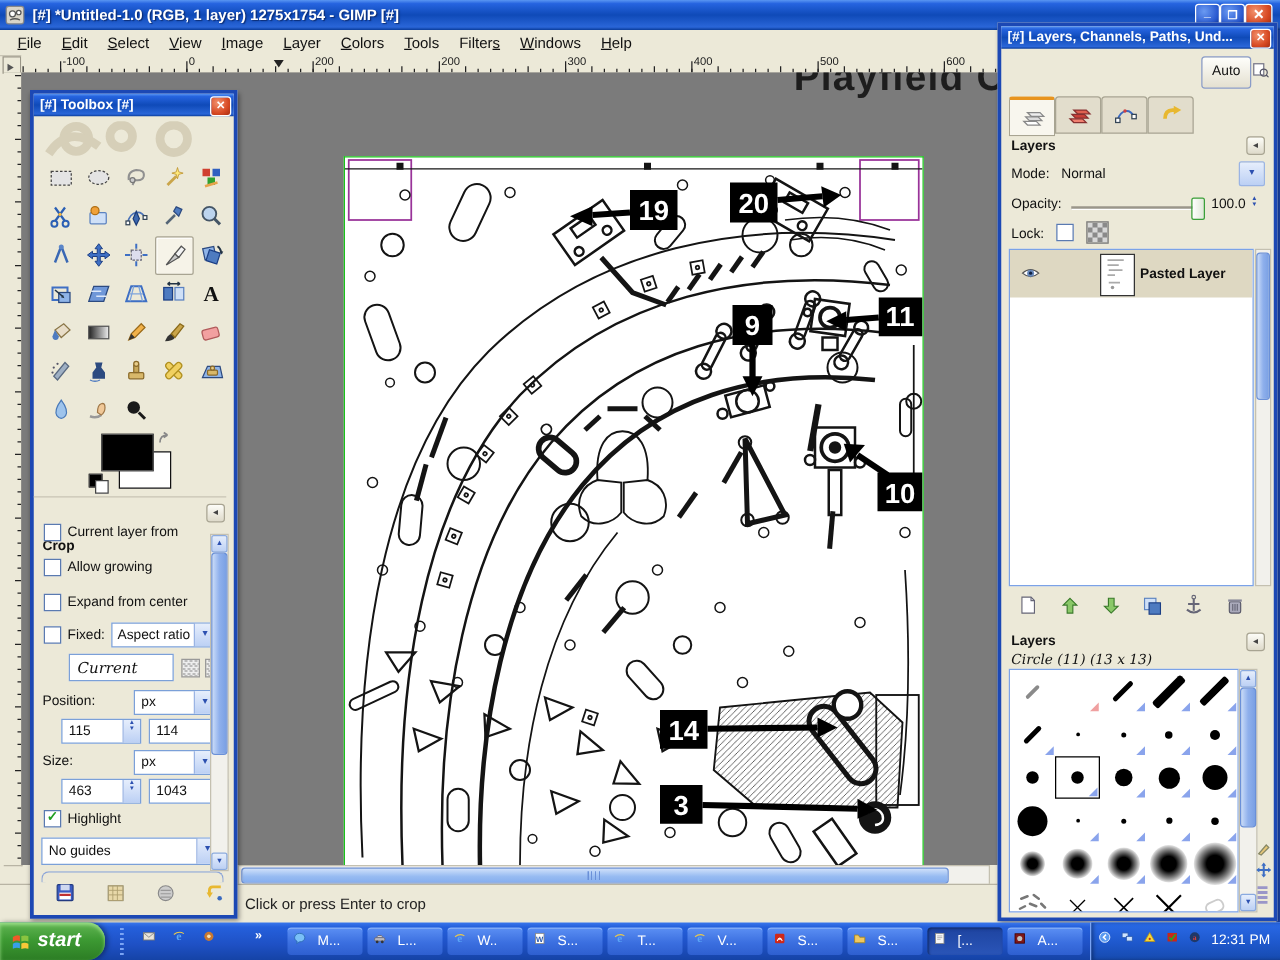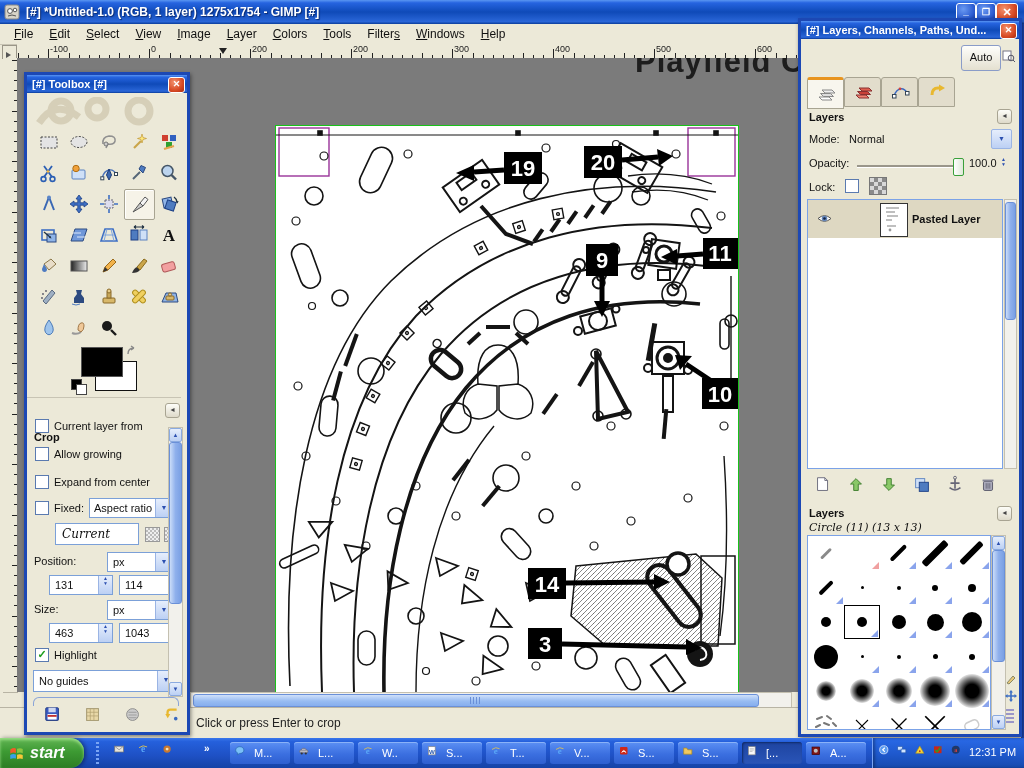--- a/index.html
+++ b/index.html
@@ -821,21 +821,21 @@
   </div>
   <div class="abs" style="left:118px;top:452px;width:13px;height:13px;background:repeating-conic-gradient(#bbb 0 25%,#eee 0 50%) 0 0/4px 4px;border:1px solid #999;"></div>
   <div class="abs" style="left:137px;top:452px;width:13px;height:13px;background:repeating-conic-gradient(#bbb 0 25%,#eee 0 50%) 0 0/4px 4px;border:1px solid #999;"></div>
 
   <span class="abs" style="left:7px;top:480px;">Position:</span>
   <div class="abs combo" style="left:80px;top:477px;width:64px;height:18px;">
     <span style="padding-left:5px;line-height:18px;">px</span>
     <span class="cbtn">▼</span>
   </div>
   <div class="abs spin" style="left:22px;top:500px;width:62px;height:18px;">
-    <span style="padding-left:5px;line-height:18px;">131</span>
+    <span style="padding-left:5px;line-height:18px;">115</span>
     <span class="arrows">▲<br>▼</span>
   </div>
   <div class="abs spin" style="left:92px;top:500px;width:62px;height:18px;">
     <span style="padding-left:5px;line-height:18px;">114</span>
     <span class="arrows">▲<br>▼</span>
   </div>
 
   <span class="abs" style="left:7px;top:528px;">Size:</span>
   <div class="abs combo" style="left:80px;top:525px;width:64px;height:18px;">
     <span style="padding-left:5px;line-height:18px;">px</span>

